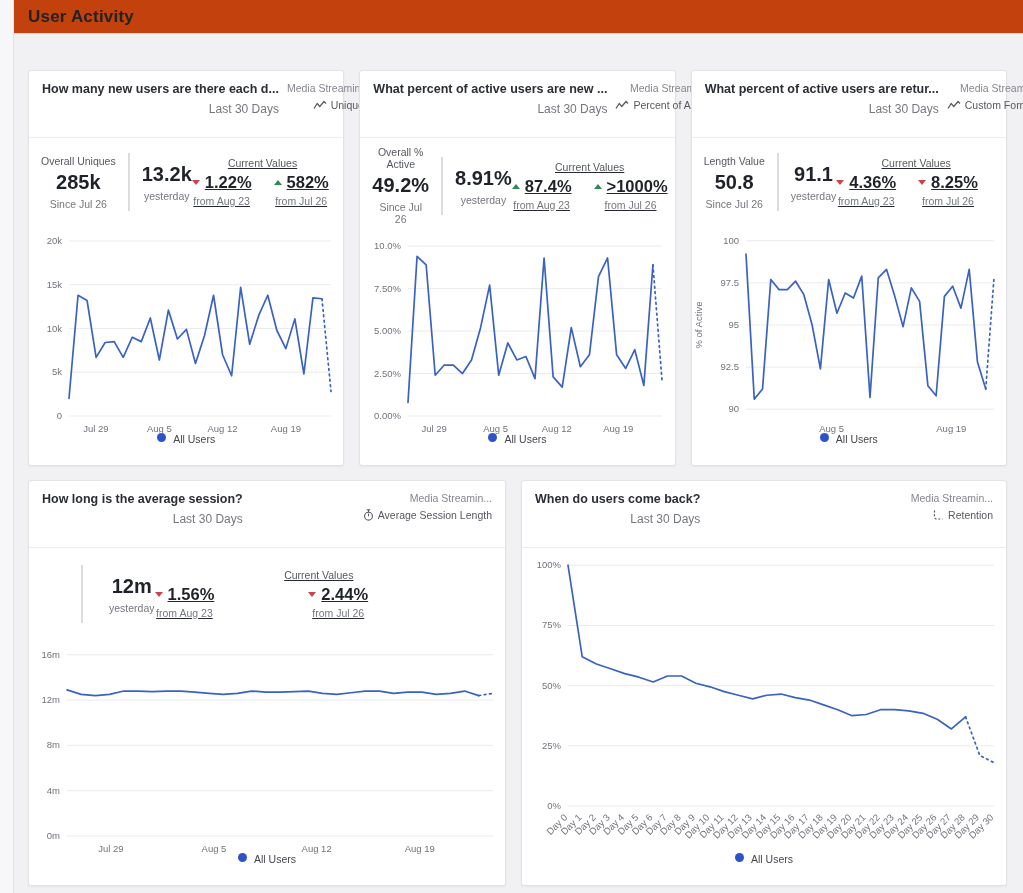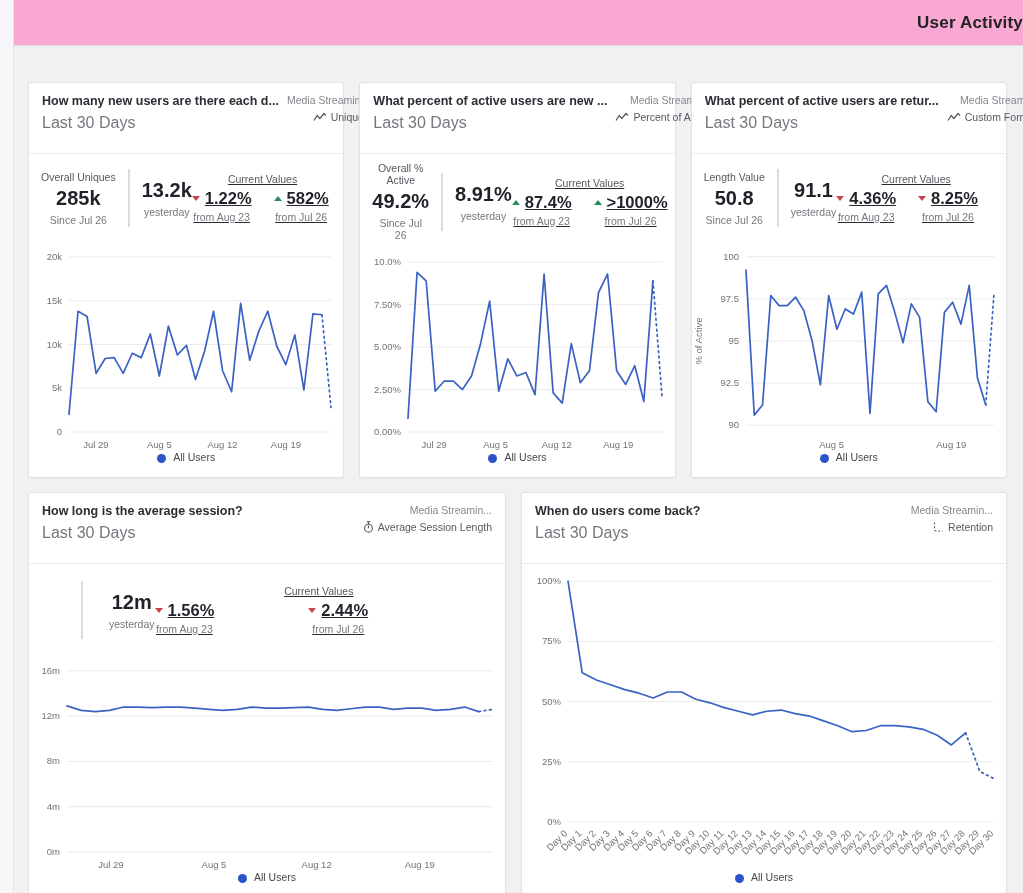--- a/index.html
+++ b/index.html
@@ -1,36 +1,36 @@
 <!DOCTYPE html>
 <html><head>
 <meta charset="utf-8">
 <style>
   * { margin:0; padding:0; box-sizing:border-box; }
   html,body { width:1023px; height:893px; overflow:hidden; background:#f1f1f4;
     font-family:"Liberation Sans", sans-serif; color:#26292f; }
   .page { display:flex; width:100%; height:100%; }
   .left-strip { width:14px; background:#f7f7f9; border-right:1px solid #e3e3e7; }
   .main { flex:1; display:flex; flex-direction:column; min-width:0; }
-  .topbar { height:46px; background:#f9a8d4; border-bottom:1px solid #dcdce0;
-    display:flex; align-items:center; padding-left:14px; flex:0 0 auto;justify-content:flex-end; }
+  .topbar { height:34px; background:#c2410c; border-bottom:1px solid #dcdce0;
+    display:flex; align-items:center; padding-left:14px; flex:0 0 auto; }
   .topbar h1 { font-size:17px; font-weight:700; color:#232323; letter-spacing:.2px; }
   .content { flex:1; padding:36px 16px 6px 14px; overflow:hidden; }
   .row { display:flex; gap:15px; }
   .row-top { height:396px; margin-bottom:14px; }
   .row-bottom { height:406px; }
   .row-bottom .card:first-child { flex:0 0 478px; }
 
   .card { flex:1; background:#fff; border:1px solid #e2e2e6; border-radius:3px;
     box-shadow:0 1px 2px rgba(0,0,0,.05); display:flex; flex-direction:column; min-width:0; }
   .card-head { flex:0 0 58px; display:flex; justify-content:space-between;
     padding:11px 13px 21px 13px; border-bottom:1px solid #ececef; }
   .card-title { font-size:12.5px; font-weight:700; color:#2b2e34; white-space:nowrap;
     overflow:hidden; margin-bottom:6px; }
-  .card-sub { font-size:16px; color:#74777d; }
+  .card-sub { font-size:12px; color:#74777d;text-align:right; }
   .head-right { text-align:right; flex:0 0 auto; padding-left:8px; }
   .card-source { font-size:10.5px; color:#84878d; margin-bottom:5px; white-space:nowrap; }
   .card-metric { font-size:10.5px; color:#55585e; display:flex; align-items:center;
     justify-content:flex-end; gap:4px; white-space:nowrap; }
 
   .card-stats { flex:0 0 86px; display:flex; align-items:center; padding:8px 10px 6px 12px; }
   .row-bottom .card-stats { flex:0 0 90px; padding:8px 22px 6px 26px; }
   .stat { text-align:center; }
   .stat-label { font-size:10.5px; color:#55585e; margin-bottom:3px; }
   .stat-value { font-size:20px; font-weight:700; color:#1f2228; line-height:1.25; }
@@ -42,22 +42,22 @@
   .deltas-row { display:flex; gap:22px; }
   .row-bottom .deltas-row { gap:94px; }
   .delta-line { display:flex; align-items:center; justify-content:center; gap:5px; }
   .delta-val { font-size:16.5px; font-weight:700; color:#1f2228; }
   .tri { width:0; height:0; border-left:4.5px solid transparent; border-right:4.5px solid transparent; display:inline-block; }
   .tri.down { border-top:5.5px solid #c9444d; }
   .tri.up { border-bottom:5.5px solid #2f8a57; }
 
   .chart { flex:1 1 auto; min-height:0; position:relative; }
   .tick { font-size:9.5px; fill:#70737a; font-family:"Liberation Sans",sans-serif; }
-  .legend { flex:0 0 32px; display:flex; align-items:flex-end; justify-content:center;
-    gap:7px; font-size:10.5px; color:#44474c; padding-bottom:14px; }
+  .legend { flex:0 0 32px; display:flex; align-items:flex-start; justify-content:center;
+    gap:7px; font-size:10.5px; color:#44474c; padding-bottom:6px; }
   .legend .dot { width:9px; height:9px; border-radius:50%; background:#2d53cb; display:inline-block; }
   .micon { flex:0 0 auto; }
 </style>
 </head>
 <body>
 
 <div class="page">
   <div class="left-strip"></div>
   <div class="main">
     <div class="topbar">

